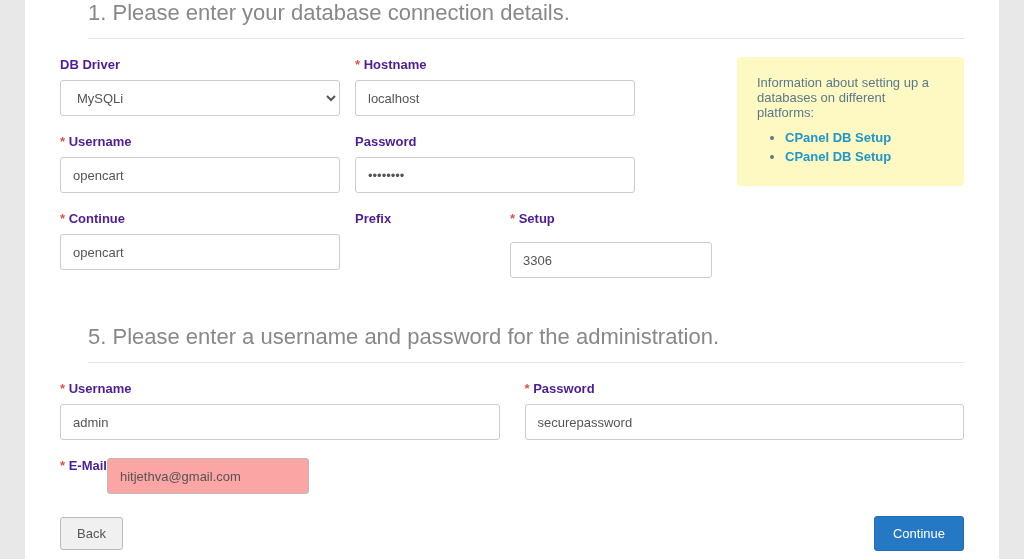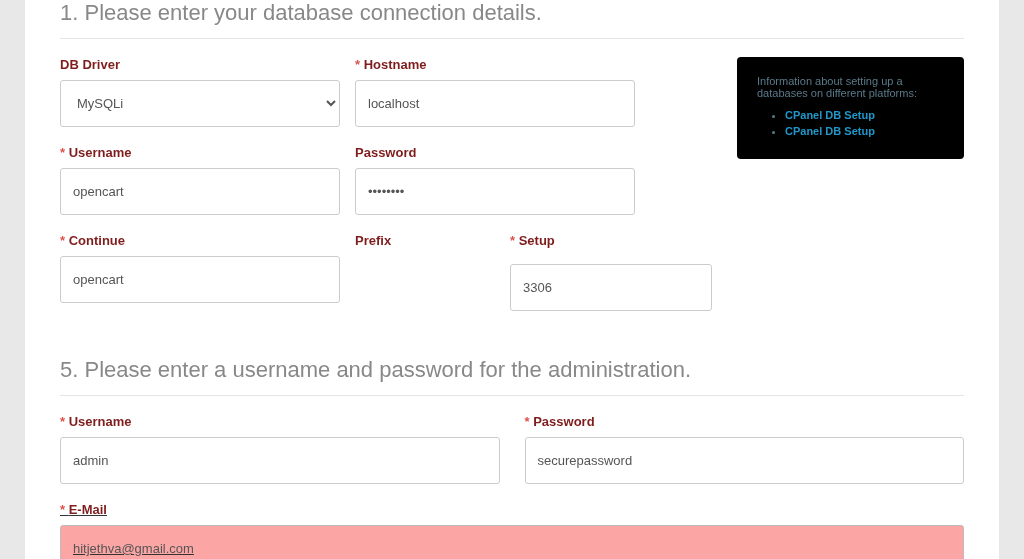--- a/index.html
+++ b/index.html
@@ -19,34 +19,35 @@
       padding: 0 35px 30px 35px;
       min-height: 559px;
     }
     .section-heading {
       font-size: 22px;
       font-weight: 300;
       color: #888;
       padding: 0 0 12px 0;
       border-bottom: 1px solid #e5e5e5;
       margin-bottom: 18px;
+      margin-left: 28px;
     }
     .top-row {
       display: flex;
       gap: 25px;
     }
     .form-area {
       flex: 1;
     }
     .info-box {
       width: 280px;
-      background: #000000;
+      background: #fef9c3;
       border-radius: 4px;
       padding: 18px 20px;
-      font-size: 11px;
+      font-size: 13px;
       color: #5a7a8a;
       align-self: flex-start;
     }
     .info-box ul {
       margin-top: 10px;
       padding-left: 28px;
     }
     .info-box ul li {
       margin-bottom: 4px;
     }
@@ -68,30 +69,30 @@
     .form-group.small {
       flex: 0 0 140px;
       gap: 8px;
     }
     .form-group.medium {
       flex: 0 0 280px;
     }
     label {
       font-size: 13px;
       font-weight: 700;
-      color: #7f1d1d;
+      color: #4c1d95;
       margin-bottom: 8px;
     }
     .required::before {
       content: "* ";
       color: #d9534f;
       font-weight: 700;
     }
     input[type="text"], input[type="password"], select {
-      height: 47px;
+      height: 36px;
       padding: 6px 12px;
       font-size: 13px;
       color: #555;
       border: 1px solid #ccc;
       border-radius: 3px;
       background: #fff;
       outline: none;
     }
     input.highlighted {
       background: #fca5a5;
@@ -108,23 +109,22 @@
       gap: 25px;
       margin-bottom: 18px;
     }
     .admin-group {
       flex: 1;
       display: flex;
       flex-direction: column;
     }
     .full-width {
       display: flex;
-      flex-direction: column;
+      flex-direction: row;
       margin-bottom: 22px;
-      text-decoration: underline;
     }
     .button-row {
       display: flex;
       justify-content: space-between;
       align-items: center;
     }
     .btn-back {
       background: #f0f0f0;
       border: 1px solid #bbb;
       color: #555;

